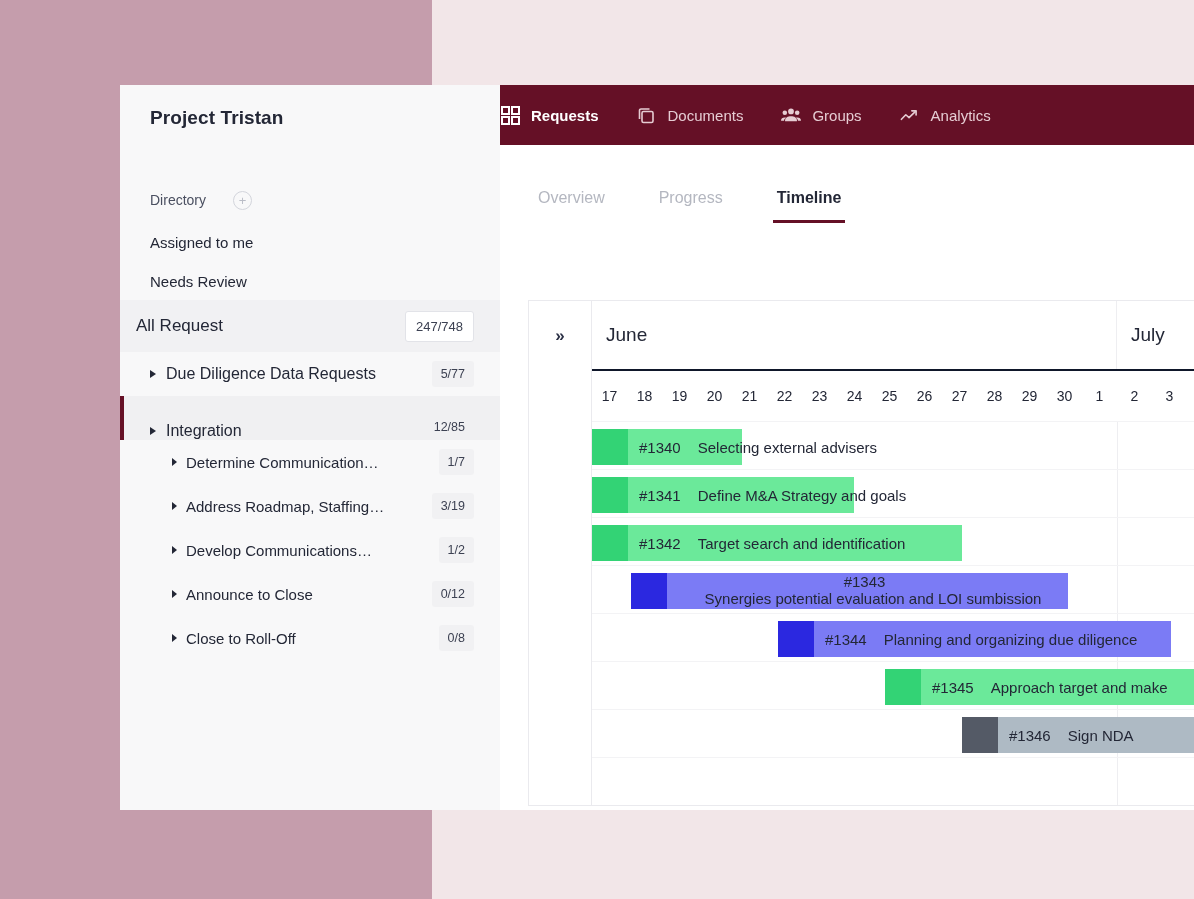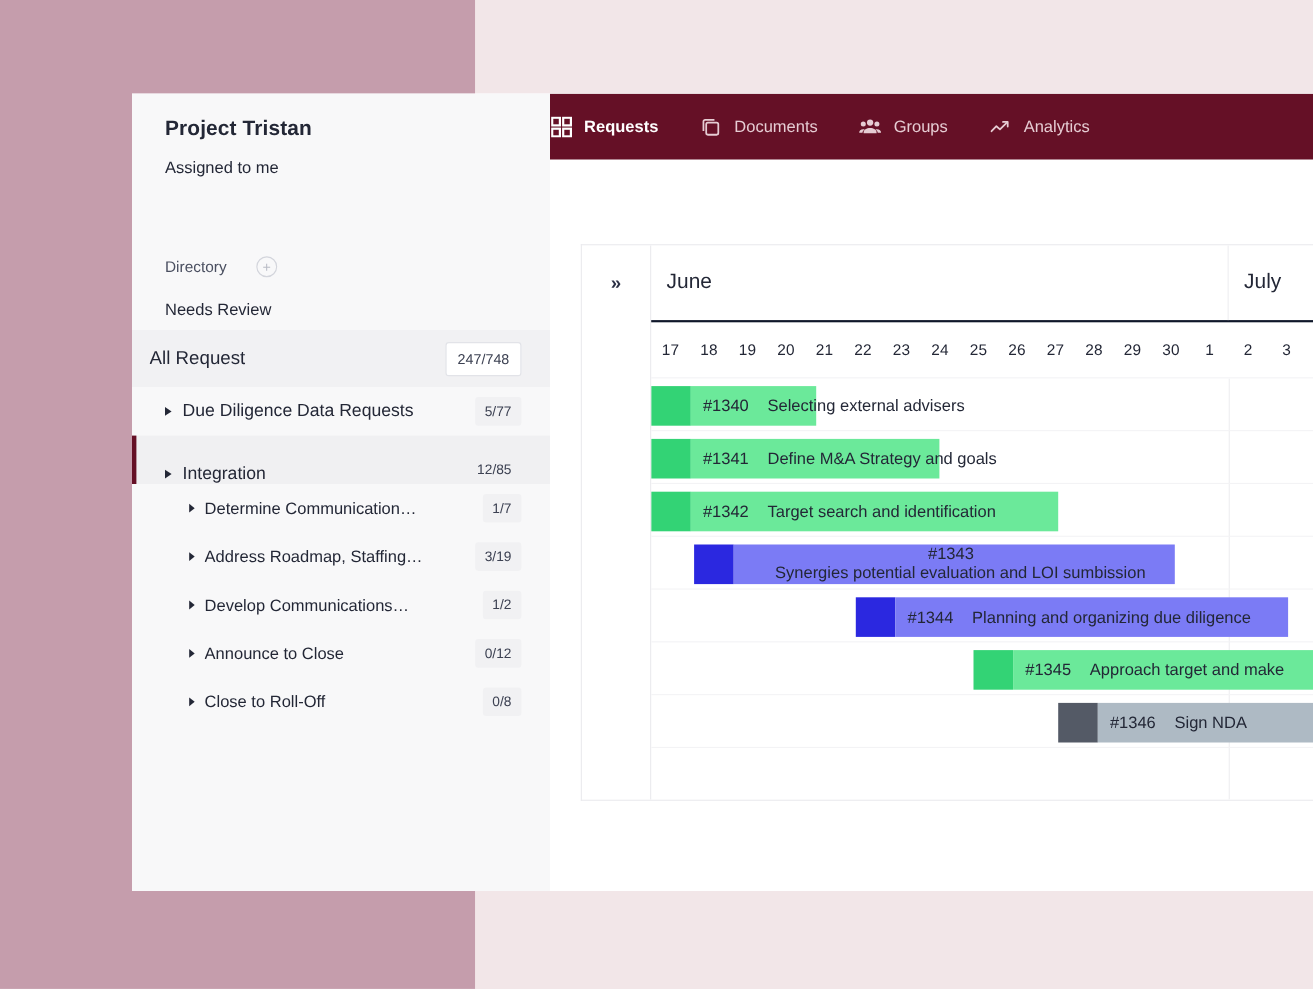--- a/index.html
+++ b/index.html
@@ -343,27 +343,27 @@
 
 <div id="bg-left-band"></div>
 <div id="bg-right-band"></div>
 
 <div id="app-window">
 
   <aside id="sidebar">
 
     <div id="project-title">Project Tristan</div>
 
-    <div class="side-simple-row" id="assigned-row">
-      <span class="side-simple-label" id="assigned-label">Assigned to me</span>
-    </div>
-
     <div class="side-simple-row" id="directory-row">
       <span class="side-simple-label" id="directory-label">Directory</span>
       <span id="add-directory-button">+</span>
+    </div>
+
+    <div class="side-simple-row" id="assigned-row">
+      <span class="side-simple-label" id="assigned-label">Assigned to me</span>
     </div>
 
     <div class="side-simple-row" id="needs-review-row">
       <span class="side-simple-label" id="needs-review-label">Needs Review</span>
     </div>
 
     <div id="request-list">
         <div class="req-row level0 shade" id="row-all-request">
           <div class="req-left">
             <span class="req-label">All Request</span>
@@ -462,20 +462,25 @@
           <span class="nav-icon">
             <svg width="21" height="19" viewBox="0 0 21 19" fill="none" stroke="currentColor" stroke-width="1.7" stroke-linecap="round" stroke-linejoin="round">
               <path d="M1.5 13.5l4.6-4.8 3.4 3 6.8-6.6"></path>
               <path d="M12.4 4.6h4.5v4.4"></path>
             </svg>
           </span>
           <span>Analytics</span>
         </div>
       </nav>
 
+    <div id="sub-tabs">
+        <div class="sub-tab">Overview</div>
+        <div class="sub-tab">Progress</div>
+        <div class="sub-tab active">Timeline</div>
+      </div>
 
     <div id="timeline-card">
 
       <div id="collapse-panel">
         <div id="collapse-button">»</div>
       </div>
 
       <div id="gantt-area">
         <div id="month-header">
             <div class="month-cell" style="width: 525px; flex-basis: 525px;">June</div>

